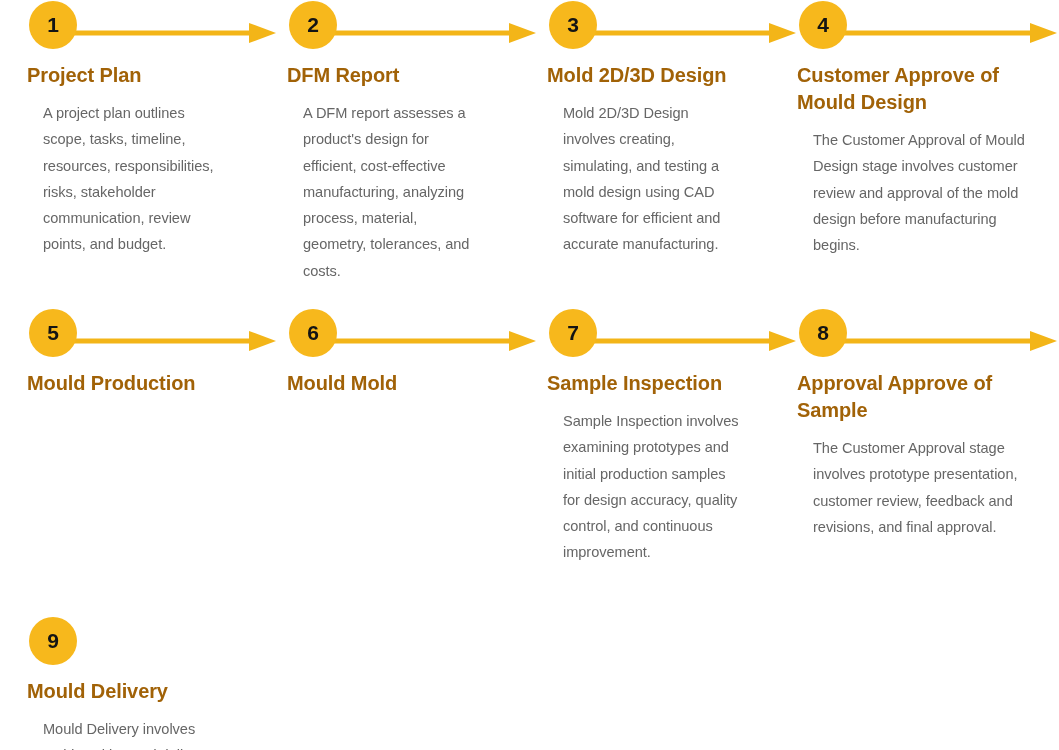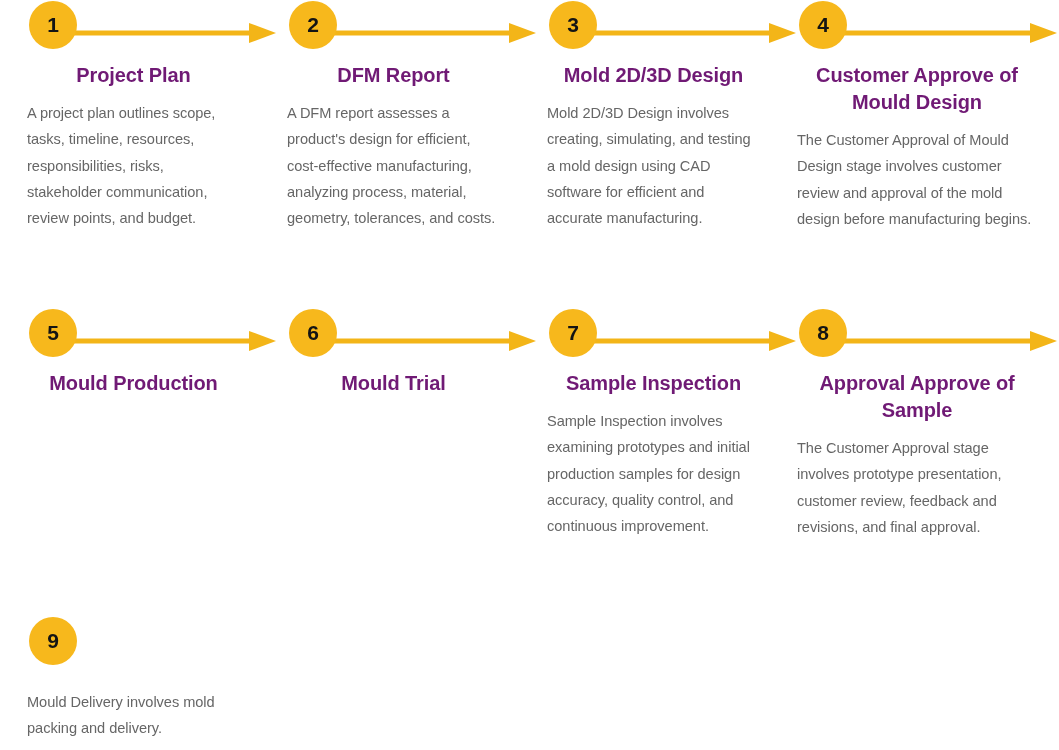--- a/index.html
+++ b/index.html
@@ -74,27 +74,26 @@
     width: 100%;
     height: 100%;
     overflow: visible;
   }
   .step-title {
     margin: 0;
     padding: 0;
     font-size: 20px;
     font-weight: 700;
     line-height: 27px;
-    color: #701a75;
+    color: #a16207;
     letter-spacing: -0.1px;
     max-width: 235px;
-    text-align: center;
   }
   .step-desc {
-    margin: 0;
+    margin: 16px;
     padding: 0;
     margin-top: 11px;
     font-size: 14.6px;
     line-height: 26.3px;
     color: #666666;
     font-weight: 400;
     max-width: 228px;
     letter-spacing: -0.05px;
   }
   .step-cell.col-4 .step-desc,
@@ -191,21 +190,21 @@
       <div class="step-arrow">
         <svg viewBox="0 0 205 22" preserveAspectRatio="none" aria-hidden="true">
           <rect x="0" y="8.5" width="184" height="5" fill="#F3B518"></rect>
           <polygon points="178,1 205,11 178,21" fill="#F3B518"></polygon>
         </svg>
       </div>
       <div class="step-badge">
         <span class="step-badge-num">6</span>
       </div>
     </div>
-    <h3 class="step-title">Mould Trial</h3>
+    <h3 class="step-title">Mould Mold</h3>
   </div>
 
   <div class="step-cell col-3">
     <div class="step-marker">
       <div class="step-arrow">
         <svg viewBox="0 0 205 22" preserveAspectRatio="none" aria-hidden="true">
           <rect x="0" y="8.5" width="184" height="5" fill="#F3B518"></rect>
           <polygon points="178,1 205,11 178,21" fill="#F3B518"></polygon>
         </svg>
       </div>
@@ -232,16 +231,17 @@
     <h3 class="step-title">Approval Approve of Sample</h3>
     <p class="step-desc">The Customer Approval stage involves prototype presentation, customer review, feedback and revisions, and final approval.</p>
   </div>
 
   <div class="step-cell col-1">
     <div class="step-marker">
       <div class="step-badge">
         <span class="step-badge-num">9</span>
       </div>
     </div>
+    <h3 class="step-title">Mould Delivery</h3>
     <p class="step-desc">Mould Delivery involves mold packing and delivery.</p>
   </div>
 
 </div>
 
 </body></html>

